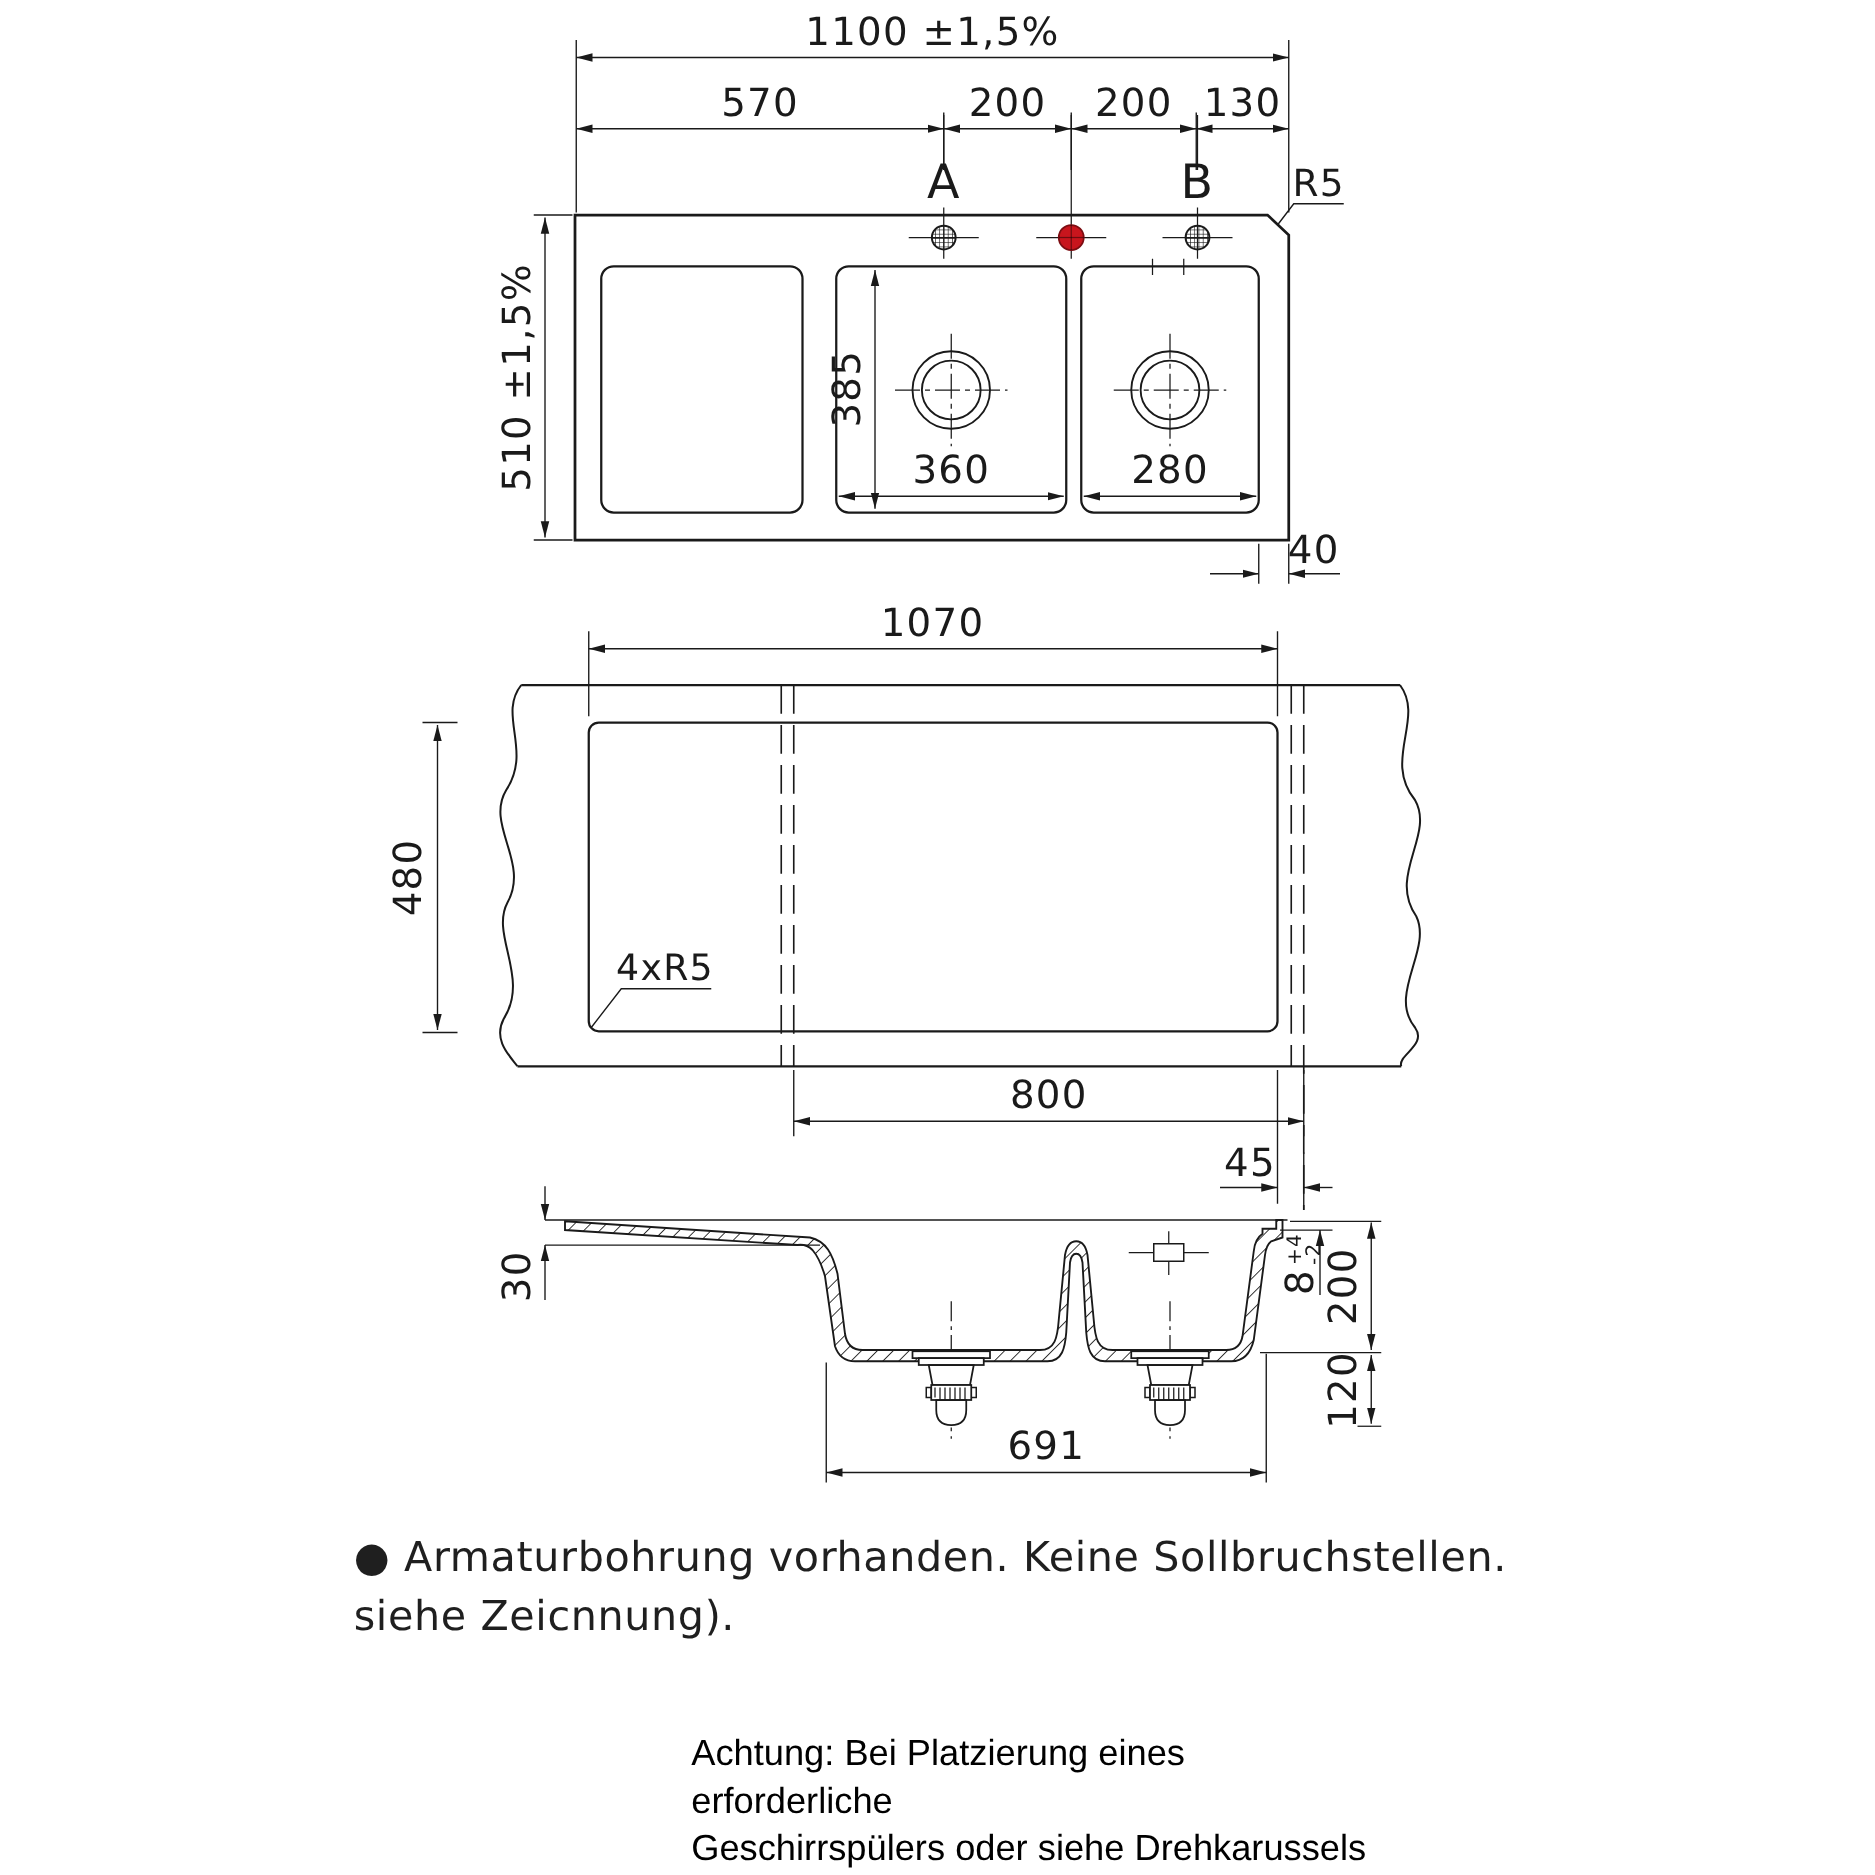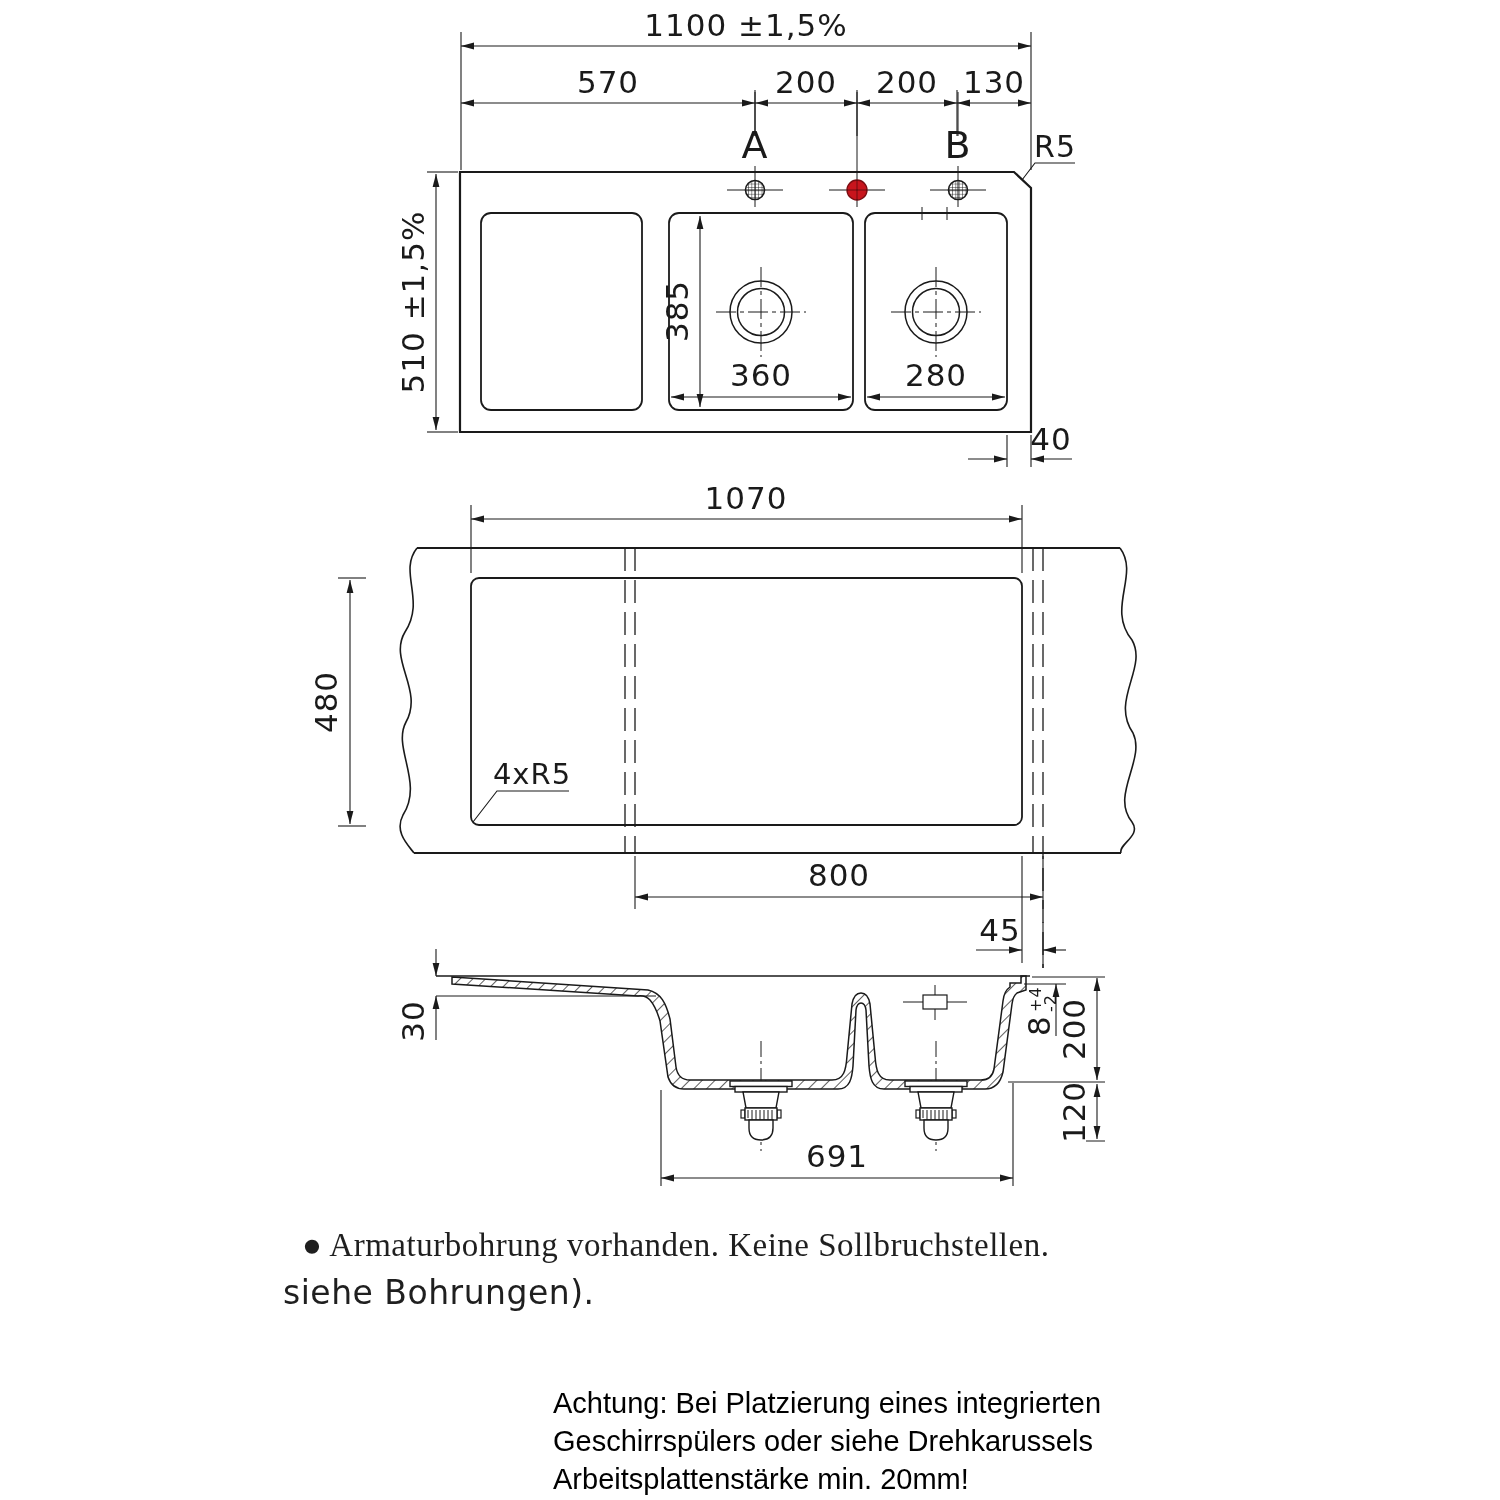--- a/index.html
+++ b/index.html
@@ -2,21 +2,21 @@
 <html><head>
 <meta charset="utf-8">
 <style>
   html,body{margin:0;padding:0;background:#fff;}
   #canvas{position:relative;width:1500px;height:1500px;background:#fff;overflow:hidden;
           font-family:"DejaVu Sans",sans-serif;}
   #drawing{position:absolute;left:0;top:0;}
   svg text{fill:#1a1a1a;font-family:"DejaVu Sans",sans-serif;letter-spacing:1px;}
   .notes{position:absolute;left:283px;top:1222px;width:1010px;color:#1f1f1f;
          font-size:33px;line-height:47px;letter-spacing:0.5px;}
-  .notes .l1{margin-left:19px;font-family:Liberation Serif, serif;}
+  .notes .l1{}
   .hole-sym{display:inline-block;width:21px;height:21px;border:2px solid #111;border-radius:50%;
             vertical-align:-2px;margin:0 7px 0 10px;
             background:
               repeating-linear-gradient(0deg,transparent 0 2px,#111 2px 3px),
               repeating-linear-gradient(90deg,transparent 0 2px,#111 2px 3px);}
   .warning{position:absolute;left:553px;top:1384px;width:560px;color:#000;
            font-family:"Liberation Sans",sans-serif;font-size:29px;line-height:38px;}
 </style>
 </head>
 <body>
@@ -251,22 +251,22 @@
       <line x1="661" y1="1090" x2="661" y2="1186"></line>
       <line x1="1013" y1="1083" x2="1013" y2="1186"></line>
       <line x1="661" y1="1178" x2="1013" y2="1178" marker-start="url(#ar)" marker-end="url(#ar)"></line>
       <text x="837" y="1167" text-anchor="middle" font-size="31" stroke="none">691</text>
     </g>
   </g>
 </svg>
 
   <div class="notes">
     <div class="l1">● Armaturbohrung vorhanden. Keine Sollbruchstellen.</div>
-    <div>siehe Bohrungen).</div>
+    <div>siehe Zeicnnung).</div>
   </div>
 
   <div class="warning">
-    <div>Achtung: Bei Platzierung eines integrierten</div>
+    <div>Achtung: Bei Platzierung eines erforderliche</div>
     <div>Geschirrspülers oder siehe Drehkarussels</div>
     <div>Arbeitsplattenstärke min. 20mm!</div>
   </div>
 
 </div>
 
 </body></html>

